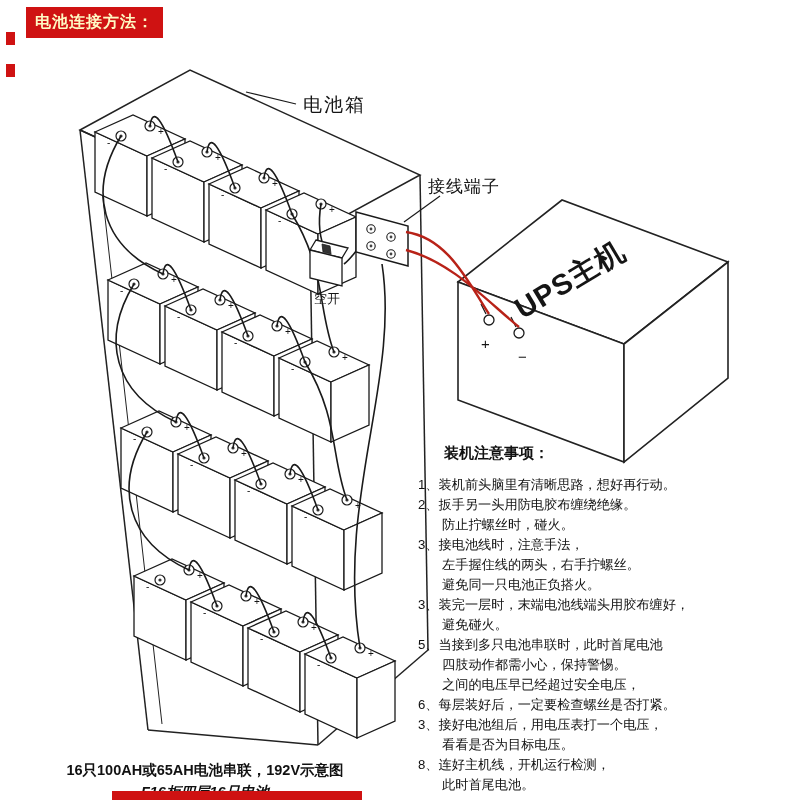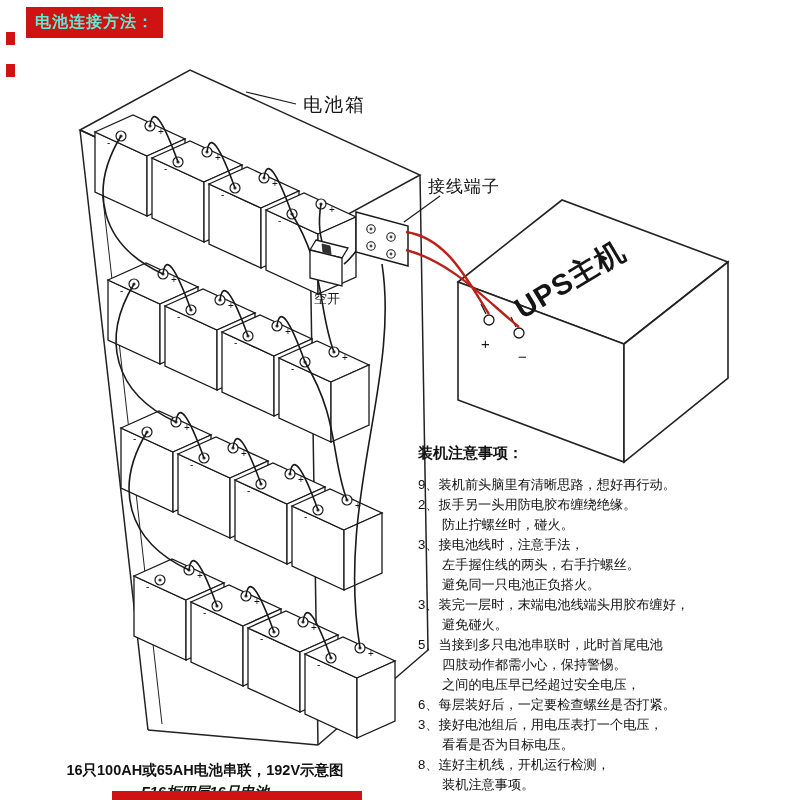--- a/index.html
+++ b/index.html
@@ -1,31 +1,31 @@
 <!DOCTYPE html>
 <html><head>
 <meta charset="utf-8">
 <style>
   html,body{margin:0;padding:0;}
   .page{
     position:relative;width:800px;height:800px;background:#ffffff;
     font-family:"Liberation Sans",sans-serif;color:#111;overflow:hidden;
   }
   .banner{
-    position:absolute;left:26px;top:7px;background:#cf1212;color:#5eead4;
+    position:absolute;left:26px;top:7px;background:#cf1212;color:#fef9c3;
     font-weight:bold;font-size:16px;padding:5px 9px;letter-spacing:1px;
   }
   .edge-mark{position:absolute;left:6px;width:9px;height:13px;background:#cf1212;}
   .edge-mark.m1{top:32px;}
   .edge-mark.m2{top:64px;}
   .diagram{position:absolute;left:0;top:0;}
   svg{font-family:"Liberation Sans",sans-serif;}
   svg text{fill:#151515;}
   .notes{position:absolute;left:418px;top:444px;width:375px;}
-  .notes-heading{font-weight:bold;font-size:15px;margin-bottom:12px;}
+  .notes-heading{font-weight:bold;font-size:15px;margin-left:26px;margin-bottom:12px;}
   .note-line{font-size:13.2px;line-height:20px;white-space:nowrap;}
   .note-line.indent{padding-left:24px;}
   .captions{position:absolute;left:40px;top:759px;width:330px;text-align:center;font-weight:bold;}
   .cap1{font-size:14.5px;line-height:22px;}
   .cap2{font-size:14.5px;line-height:22px;font-style:italic;}
   .bottom-banner{position:absolute;left:112px;top:791px;width:250px;height:9px;background:#cf1212;}
 </style>
 </head>
 <body>
 
@@ -143,36 +143,36 @@
     </g>
 
     <g fill="none" stroke="#b82218" stroke-width="2.4">
       <path d="M406,232 C448,238 468,282 489,314"></path>
       <path d="M406,250 C452,262 488,302 519,327"></path>
     </g>
   </svg>
 
   <div class="notes">
     <div class="notes-heading">装机注意事项：</div>
-    <div class="note-line">9、装机前头脑里有清晰思路，想好再行动。</div>
+    <div class="note-line">1、装机前头脑里有清晰思路，想好再行动。</div>
     <div class="note-line">2、扳手另一头用防电胶布缠绕绝缘。</div>
     <div class="note-line indent">防止拧螺丝时，碰火。</div>
     <div class="note-line">3、接电池线时，注意手法，</div>
     <div class="note-line indent">左手握住线的两头，右手拧螺丝。</div>
     <div class="note-line indent">避免同一只电池正负搭火。</div>
     <div class="note-line">3、装完一层时，末端电池线端头用胶布缠好，</div>
     <div class="note-line indent">避免碰火。</div>
     <div class="note-line">5、当接到多只电池串联时，此时首尾电池</div>
     <div class="note-line indent">四肢动作都需小心，保持警惕。</div>
     <div class="note-line indent">之间的电压早已经超过安全电压，</div>
     <div class="note-line">6、每层装好后，一定要检查螺丝是否打紧。</div>
     <div class="note-line">3、接好电池组后，用电压表打一个电压，</div>
     <div class="note-line indent">看看是否为目标电压。</div>
     <div class="note-line">8、连好主机线，开机运行检测，</div>
-    <div class="note-line indent">装机注意事项。</div>
+    <div class="note-line indent">此时首尾电池。</div>
   </div>
 
   <div class="captions">
     <div class="cap1">16只100AH或65AH电池串联，192V示意图</div>
     <div class="cap2">F16柜四层16只电池</div>
   </div>
 
   <div class="bottom-banner"></div>
 </div>
 

